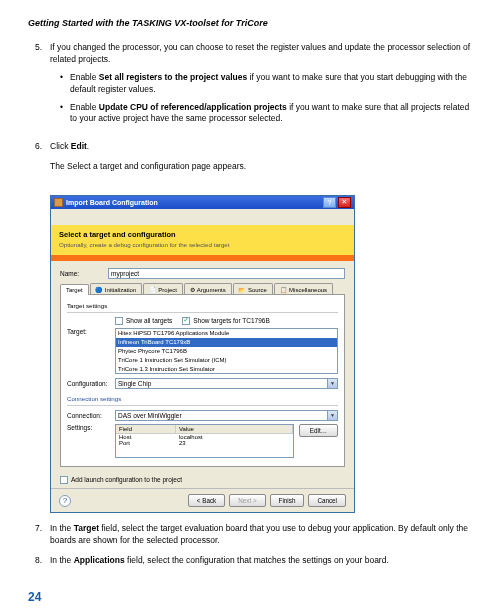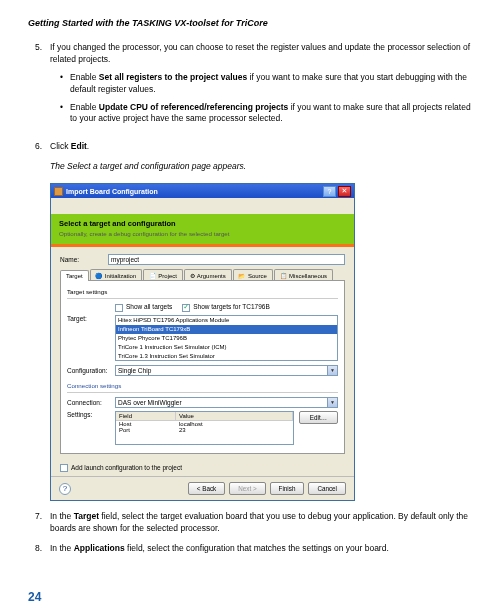--- a/index.html
+++ b/index.html
@@ -15,41 +15,41 @@
   }
   .doc-title { font-style: italic; font-weight: bold; font-size: 9px; margin-bottom: 14px; }
   .step { display: flex; margin-bottom: 8px; line-height: 1.4; }
   .step-num { width: 22px; flex: none; text-align: right; padding-right: 8px; }
   .step-body { flex: 1; }
   .sub-bullets { margin: 6px 0 8px 10px; }
   .sub-bullet { display: flex; margin-bottom: 6px; line-height: 1.4; }
   .sub-bullet .dot { width: 10px; flex: none; }
   .sub-bullet .txt { flex: 1; }
   b { font-weight: bold; }
-  .italic-line { font-style: italic; margin: 4px 0 12px 22px; }
+  .italic-line { margin: 4px 0 24px 22px; }
   .dialog-wrap { margin-left: 22px; margin-bottom: 10px; }
   .dialog {
     width: 305px; height: 318px;
     border: 1px solid #3a6ea5;
     background: #ece9d8;
     font-size: 6.5px;
     display: flex; flex-direction: column;
   }
   .titlebar {
     height: 14px;
     background: linear-gradient(#3a6ee0,#1c4fc8);
     color: #fff;
     display: flex; align-items: center;
     padding: 0 3px;
   }
   .titlebar .ticon { width: 9px; height: 9px; background: #d94; margin-right: 3px; border:1px solid #963; }
   .titlebar .ttitle { flex: 1; font-weight: bold; font-size: 7px; }
   .tbtn { width: 13px; height: 11px; background: linear-gradient(#f66,#c22); border:1px solid #800; display:flex; align-items:center; justify-content:center; color:#fff; font-size:7px; margin-left:2px; }
   .tbtn.help { background: linear-gradient(#bcd6ff,#7eaef0); border-color:#5a8cd0; }
-  .banner { background: #84cc16; padding: 5px 8px 7px 8px; border-bottom: 3px solid #f97316; margin-top: 16px; }
+  .banner { background: #fde047; padding: 5px 8px 7px 8px; border-bottom: 6px solid #f97316; margin-top: 16px; }
   .banner .h1 { font-weight: bold; font-size: 7.5px; margin-bottom: 2px; }
   .banner .sub { color: #555; font-size: 6.2px; }
   .content { flex: 1; padding: 7px 9px 5px 9px; }
   .row { display: flex; align-items: center; margin-bottom: 3px; }
   .lbl { width: 48px; flex: none; }
   .name-input { flex:1; height:11px; border:1px solid #7f9db9; background:#fff; padding:0 2px; line-height:10px; }
   .tabs { display:flex; border-bottom:1px solid #999; margin: 4px 0 0 0; font-size:6px; }
   .tab { padding: 2px 5px 1px 5px; border:1px solid #999; border-bottom:none; background:#ece9d8; margin-right:1px; border-radius: 2px 2px 0 0; }
   .tab.active { background:#fff; position:relative; top:1px; }
   .tabbody { border:1px solid #999; border-top:none; background:#fff; padding:5px 6px; }
@@ -86,21 +86,21 @@
   <div class="step-num">5.</div>
   <div class="step-body">
     <div>If you changed the processor, you can choose to reset the register values and update the processor selection of related projects.</div>
     <div class="sub-bullets">
       <div class="sub-bullet">
         <div class="dot">•</div>
         <div class="txt"><span>Enable </span><b>Set all registers to the project values</b><span> if you want to make sure that you start debugging with the default register values.</span></div>
       </div>
       <div class="sub-bullet">
         <div class="dot">•</div>
-        <div class="txt"><span>Enable </span><b>Update CPU of referenced/referencing projects</b><span> if you want to make sure that all projects related to your active project have the same processor selected.</span></div>
+        <div class="txt"><span>Enable </span><b>Update CPU of referenced/application projects</b><span> if you want to make sure that all projects related to your active project have the same processor selected.</span></div>
       </div>
     </div>
   </div>
 </div>
 
 <div class="step">
   <div class="step-num">6.</div>
   <div class="step-body">
     <div><span>Click </span><b>Edit</b><span>.</span></div>
   </div>

